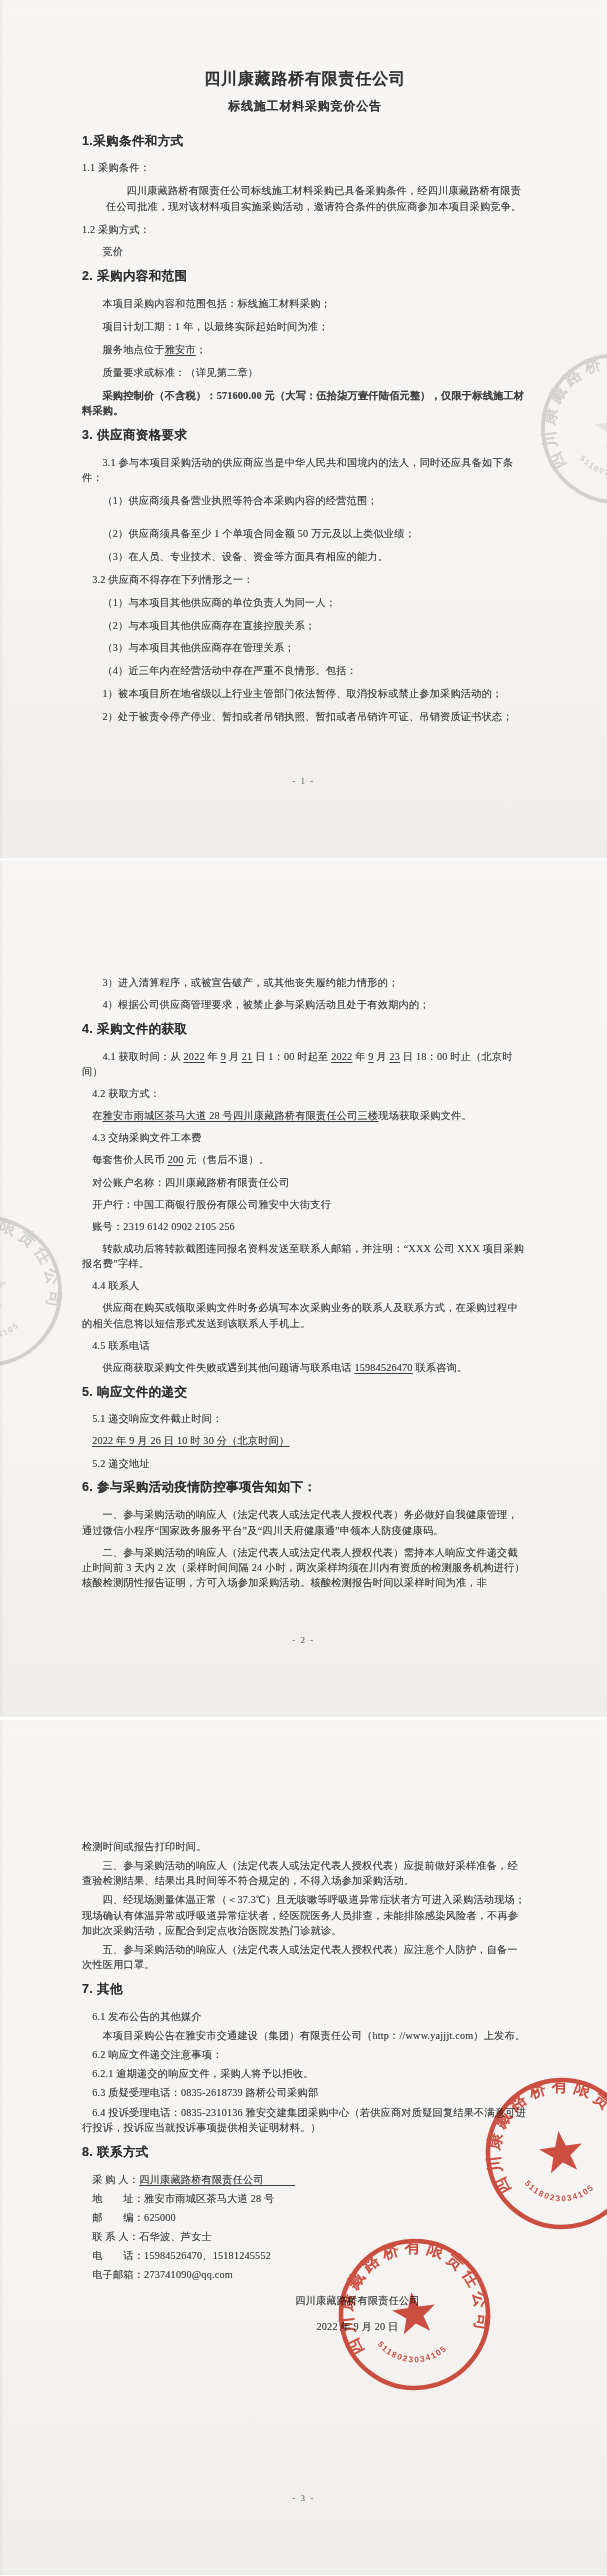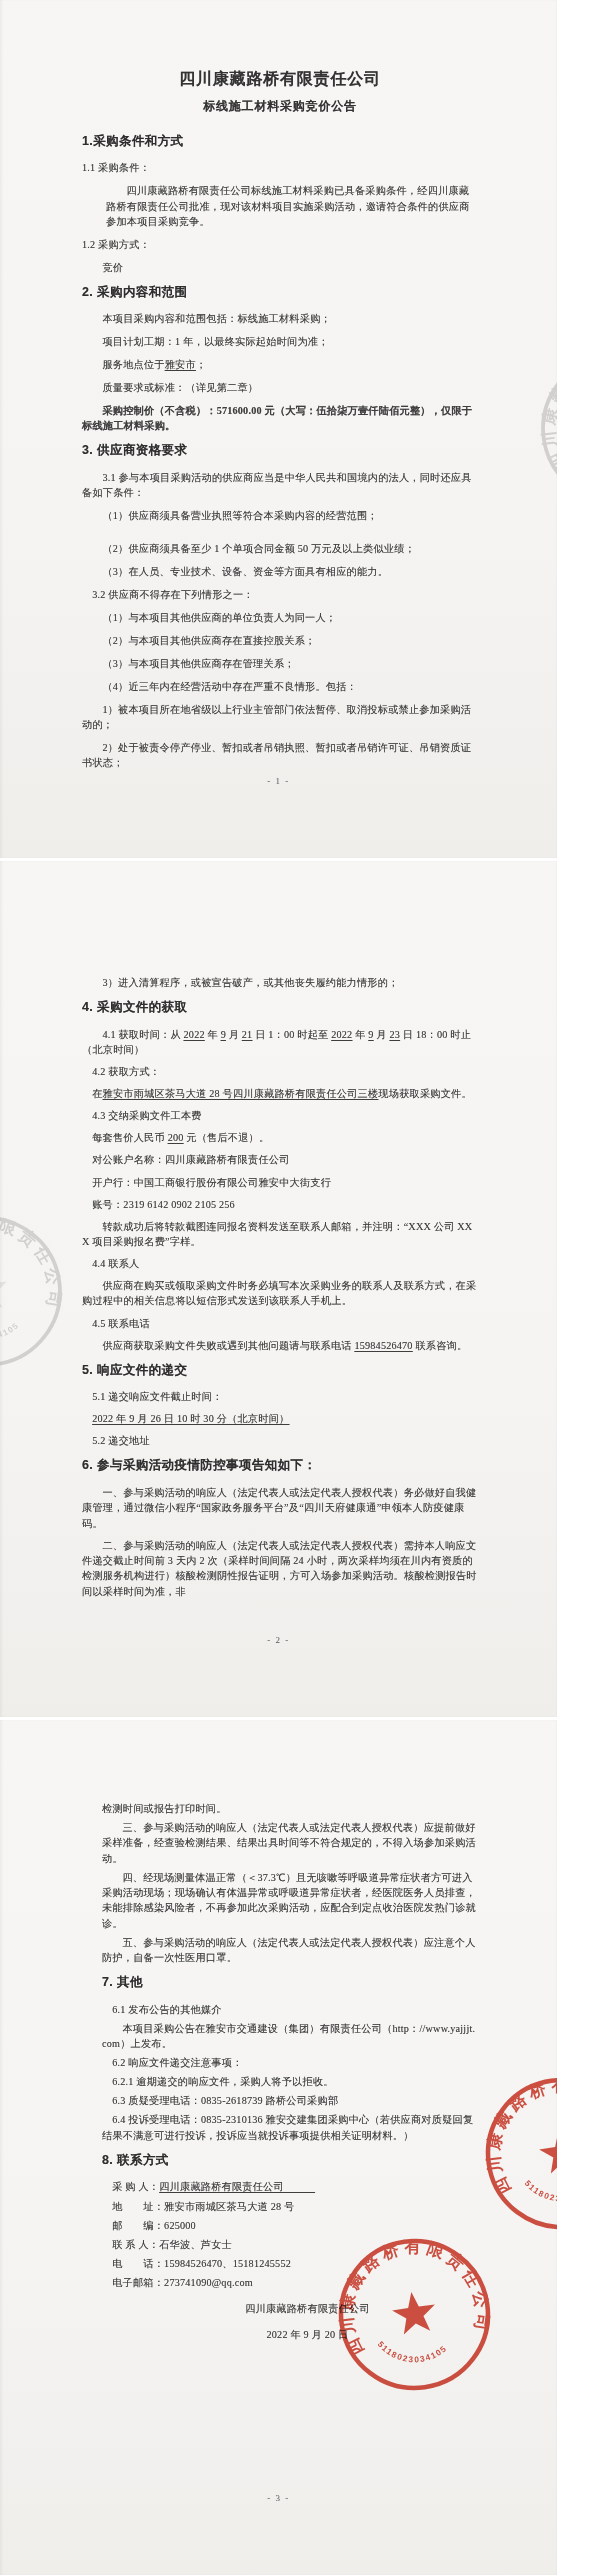--- a/index.html
+++ b/index.html
@@ -1,32 +1,32 @@
 <!DOCTYPE html>
 <html style="font-size:12px"><head>
 <meta charset="utf-8">
 <style>
   html,body{margin:0;padding:0;background:#ffffff;}
   body{width:607px;font-family:"Liberation Serif",serif;}
   .doc{width:607px;}
   .page{
-    position:relative;width:557px;overflow:hidden;
+    position:relative;width:607px;overflow:hidden;
     background:linear-gradient(180deg,#f7f6f4 0%,#f5f4f2 60%,#efeeeb 100%);
     box-shadow:inset 2.3px 0 3.8px -1.5px rgba(0,0,0,.07), inset -1.5px 0 3px -1.5px rgba(0,0,0,.05);
   }
   #page1{height:858px;}
   #page2{height:856px;margin-top:3px;}
   #page3{height:855px;margin-top:3px;}
   .content{
     padding:0 79px 0 82px;
     text-shadow:0 0 0.4px rgba(70,70,70,.55);
   }
   #page1 .content{padding-top:67px;--gap:7.6px;--lh:1.5;}
   #page2 .content{padding-top:114px;--gap:6.8px;--lh:1.5;}
-  #page3 .content{padding-top:81px;margin-left:20px;--gap:3.8px;--lh:1.5;}
+  #page3 .content{padding-top:119px;--gap:3.8px;--lh:1.5;}
   .content p,.content h2{
     margin:0 0 var(--gap);
     font-size:10.2px;line-height:var(--lh);
     color:#3e3e3e;font-weight:400;letter-spacing:0.2px;
     word-break:break-all;
   }
   .content h2.h{
     font-size:12.5px;font-weight:700;color:#2e2e2e;
     font-family:"Liberation Sans",sans-serif;
     margin:7.6px 0 10px;text-indent:0 !important;letter-spacing:0.4px;
@@ -97,20 +97,21 @@
       <polygon points="105,75 112.1,95.3 133.5,95.7 116.4,108.7 122.6,129.3 105,117 87.4,129.3 93.6,108.7 76.5,95.7 97.9,95.3" fill="currentColor" fill-opacity=".5"></polygon>
       <text font-size="22" fill="currentColor" letter-spacing="6"><textPath href="#s1a" startOffset="2">四川康藏路桥有限责任公司</textPath></text>
       <text font-size="11" fill="currentColor" letter-spacing="2"><textPath href="#s1b" startOffset="6">5118023034105</textPath></text>
     </svg>
     <div class="footer">- 1 -</div>
   </section>
 
   <section class="page" id="page2">
     <div class="content">
         <p class="p" style="text-indent: 2em;"><span>3）进入清算程序，或被宣告破产，或其他丧失履约能力情形的；</span></p>
+        <p class="p" style="text-indent: 2em;"><span>4）根据公司供应商管理要求，被禁止参与采购活动且处于有效期内的；</span></p>
         <h2 class="h"><span>4. 采购文件的获取</span></h2>
         <p class="p" style="text-indent: 2em;"><span>4.1 获取时间：从 </span><span class="u">2022</span><span> 年 </span><span class="u">9</span><span> 月 </span><span class="u">21</span><span> 日 1：00 时起至 </span><span class="u">2022</span><span> 年 </span><span class="u">9</span><span> 月 </span><span class="u">23</span><span> 日 18：00 时止（北京时间）</span></p>
         <p class="p" style="text-indent: 1em;"><span>4.2  获取方式：</span></p>
         <p class="p" style="text-indent: 1em;"><span>在</span><span class="u">雅安市雨城区茶马大道 28 号四川康藏路桥有限责任公司三楼</span><span>现场获取采购文件。</span></p>
         <p class="p" style="text-indent: 1em;"><span>4.3 交纳采购文件工本费</span></p>
         <p class="p" style="text-indent: 1em;"><span>每套售价人民币 </span><span class="u">200</span><span> 元（售后不退）。</span></p>
         <p class="p" style="text-indent: 1em;"><span>对公账户名称：四川康藏路桥有限责任公司</span></p>
         <p class="p" style="text-indent: 1em;"><span>开户行：中国工商银行股份有限公司雅安中大街支行</span></p>
         <p class="p" style="text-indent: 1em;"><span>账号：2319 6142 0902 2105 256</span></p>
         <p class="p" style="text-indent: 2em;"><span>转款成功后将转款截图连同报名资料发送至联系人邮箱，并注明：“XXX 公司 XXX 项目采购报名费”字样。</span></p>

